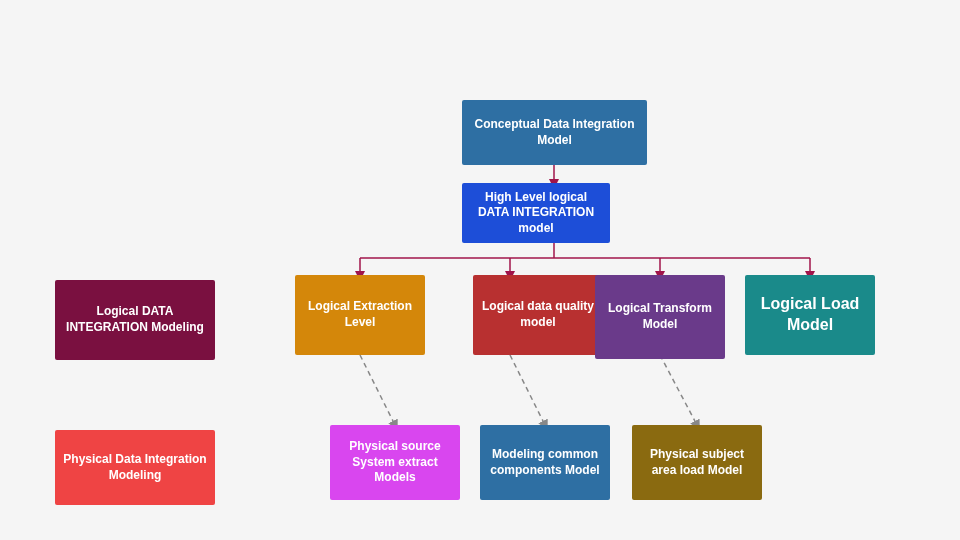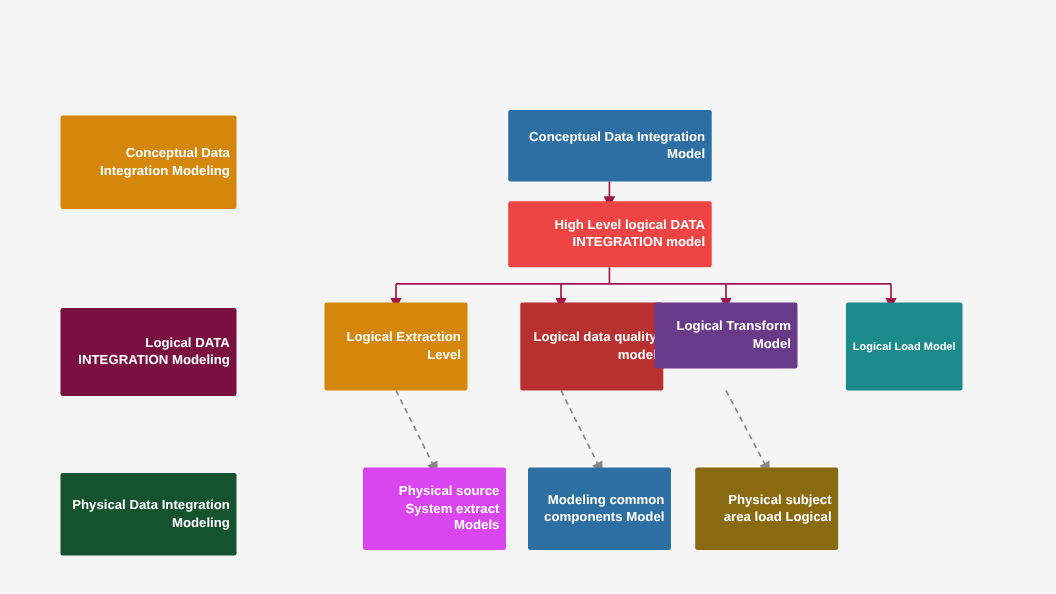--- a/index.html
+++ b/index.html
@@ -34,21 +34,21 @@
       margin-top: 2px;
       font-weight: 400;
     }
 
     
     .box {
       position: absolute;
       display: flex;
       align-items: center;
       justify-content: center;
-      text-align: right;
+      text-align: center;
       color: #fff;
       font-size: 13px;
       font-weight: 600;
       line-height: 1.3;
       border-radius: 2px;
     }
 
     
     .connectors {
       position: absolute;
@@ -88,25 +88,24 @@
     <defs>
       <marker id="arrow-pink" markerWidth="7" markerHeight="7" refX="3" refY="3.5" orient="auto">
         <polygon points="0 0, 7 3.5, 0 7" fill="#a0144a"></polygon>
       </marker>
       <marker id="arrow-gray" markerWidth="7" markerHeight="7" refX="3" refY="3.5" orient="auto">
         <polygon points="0 0, 7 3.5, 0 7" fill="#888"></polygon>
       </marker>
     </defs>
   </svg>
 
-<div class="box" style="left: 55px; top: 105px; width: 160px; height: 85px; background-color: rgb(212, 135, 10); font-size: 12px; padding: 6px;">Conceptual Data Integration Modeling</div>
     <div class="box" style="left: 462px; top: 100px; width: 185px; height: 65px; background-color: rgb(46, 111, 163); font-size: 12px; padding: 6px;">Conceptual Data Integration Model</div>
-    <div class="box" style="left: 462px; top: 183px; width: 185px; height: 60px; background-color: #ef4444; font-size: 12px; padding: 6px;">High Level logical DATA INTEGRATION model</div>
+    <div class="box" style="left: 462px; top: 183px; width: 148px; height: 60px; background-color: #1d4ed8; font-size: 12px; padding: 6px;">High Level logical DATA INTEGRATION model</div>
     <div class="box" style="left: 55px; top: 280px; width: 160px; height: 80px; background-color: rgb(122, 16, 64); font-size: 12px; padding: 6px;">Logical DATA INTEGRATION Modeling</div>
     <div class="box" style="left: 295px; top: 275px; width: 130px; height: 80px; background-color: rgb(212, 135, 10); font-size: 12px; padding: 6px;">Logical Extraction Level</div>
     <div class="box" style="left: 445px; top: 275px; width: 130px; height: 80px; background-color: rgb(184, 48, 48); font-size: 12px; padding: 6px; margin-left: 28px;">Logical data quality model</div>
-    <div class="box" style="left: 595px; top: 275px; width: 130px; height: 60px; background-color: rgb(106, 58, 138); font-size: 12px; padding: 6px;">Logical Transform Model</div>
-    <div class="box" style="left: 745px; top: 275px; width: 106px; height: 80px; background-color: rgb(26, 138, 138); font-size: 10px; padding: 6px; margin-left: 24px;">Logical Load Model</div>
-    <div class="box" style="left: 55px; top: 430px; width: 160px; height: 75px; background-color: #14532d; font-size: 12px; padding: 6px;">Physical Data Integration Modeling</div>
+    <div class="box" style="left: 595px; top: 275px; width: 130px; height: 84px; background-color: rgb(106, 58, 138); font-size: 12px; padding: 6px;">Logical Transform Model</div>
+    <div class="box" style="left: 745px; top: 275px; width: 130px; height: 80px; background-color: rgb(26, 138, 138); font-size: 16px; padding: 6px;">Logical Load Model</div>
+    <div class="box" style="left: 55px; top: 430px; width: 160px; height: 75px; background-color: #ef4444; font-size: 12px; padding: 6px;">Physical Data Integration Modeling</div>
     <div class="box" style="left: 330px; top: 425px; width: 130px; height: 75px; background-color: #d946ef; font-size: 12px; padding: 6px;">Physical source System extract Models</div>
     <div class="box" style="left: 480px; top: 425px; width: 130px; height: 75px; background-color: rgb(46, 111, 163); font-size: 12px; padding: 6px;">Modeling common components Model</div>
-    <div class="box" style="left: 632px; top: 425px; width: 130px; height: 75px; background-color: rgb(138, 106, 16); font-size: 12px; padding: 6px;">Physical subject area load Logical</div>
+    <div class="box" style="left: 632px; top: 425px; width: 130px; height: 75px; background-color: rgb(138, 106, 16); font-size: 12px; padding: 6px;">Physical subject area load Model</div>
   </div>
 
 </body></html>

